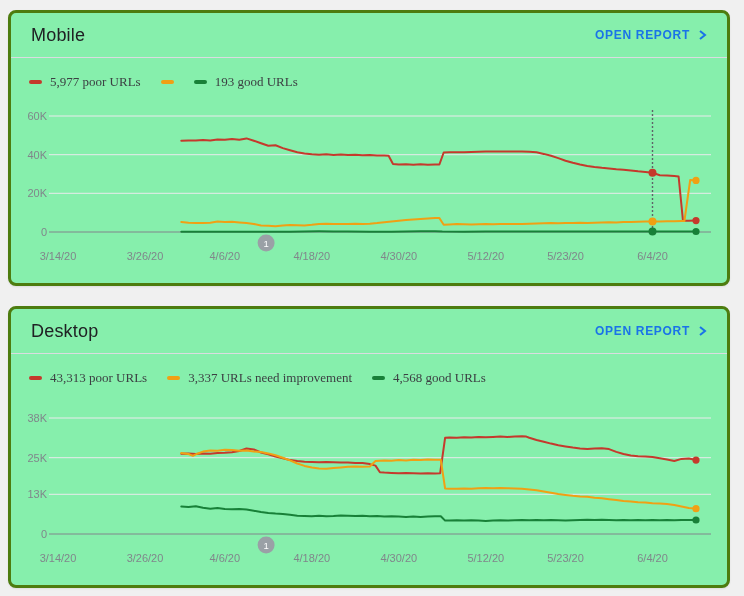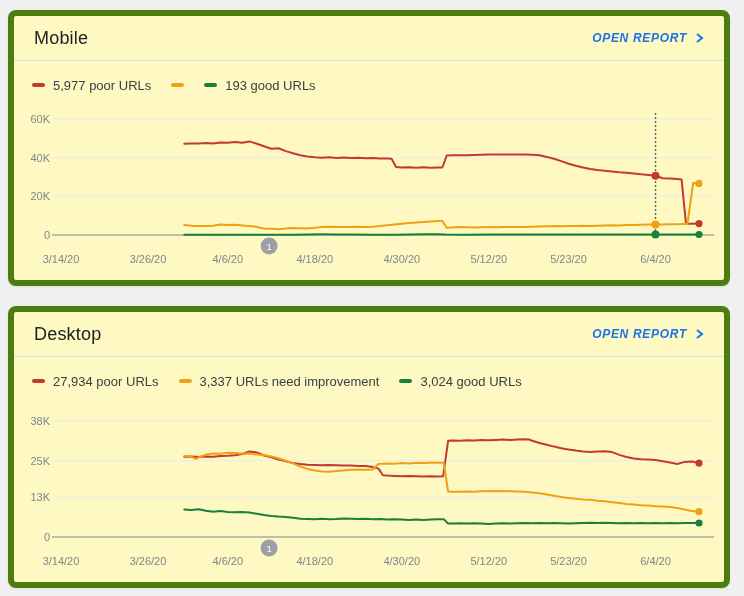--- a/index.html
+++ b/index.html
@@ -2,40 +2,40 @@
 <html><head>
 <meta charset="utf-8">
 <style>
   html,body{margin:0;padding:0;}
   body{
     width:744px;height:596px;position:relative;overflow:hidden;
     background:#f0f0f0;
     font-family:"Liberation Sans", sans-serif;
   }
   .card{
-    position:absolute;left:8px;width:722px;background:#fef9c3;
-    border:6px solid #4d7c0f;border-radius:8px;box-sizing:border-box;
+    position:absolute;left:8px;width:722px;background:#86efac;
+    border:3px solid #4d7c0f;border-radius:8px;box-sizing:border-box;
     box-shadow:0 1px 2px rgba(0,0,0,0.08);
   }
   #card-mobile{top:10px;height:276px;}
   #card-desktop{top:306px;height:282px;text-align:right;}
   .card-header{
     height:44px;display:flex;align-items:center;justify-content:space-between;
     padding:0 20px;border-bottom:1px solid #dadce0;
   }
   .card-title{
     margin:0;font-size:18px;font-weight:400;color:#202124;letter-spacing:0.2px;
   }
   .open-report{
     display:flex;align-items:center;gap:7px;color:#1a73e8;
     font-size:12px;font-weight:bold;letter-spacing:0.7px;cursor:pointer;
-    text-decoration:none;user-select:none;font-style:italic;
+    text-decoration:none;user-select:none;
   }
   .legend{
-    display:flex;align-items:center;gap:20px;margin:16px 0 0 18px;height:16px;
+    display:flex;align-items:center;gap:20px;margin:16px 0 0 18px;height:16px;font-family:Liberation Serif, serif;
   }
   .legend-item{display:flex;align-items:center;gap:8px;font-size:13px;color:#3c4043;}
   .swatch{width:13px;height:4px;border-radius:2px;display:inline-block;}
   svg.chart{position:absolute;left:0;display:block;}
   #card-mobile svg.chart{top:84px;}
   #card-desktop svg.chart{top:90px;}
   svg text{font-family:"Liberation Sans", sans-serif;}
 </style>
 </head>
 <body>
@@ -103,29 +103,29 @@
     <a class="open-report">
       <span>OPEN REPORT</span>
       <svg width="10" height="12" viewBox="0 0 10 12">
         <polyline points="3,2 8,6 3,10" fill="none" stroke="#1a73e8" stroke-width="2"></polyline>
       </svg>
     </a>
   </div>
   <div class="legend">
     <div class="legend-item">
       <span class="swatch" style="background: rgb(197, 57, 44);"></span>
-      <span>27,934 poor URLs</span>
+      <span>43,313 poor URLs</span>
     </div>
     <div class="legend-item">
       <span class="swatch" style="background: rgb(240, 160, 20);"></span>
       <span>3,337 URLs need improvement</span>
     </div>
     <div class="legend-item">
       <span class="swatch" style="background: rgb(24, 128, 56);"></span>
-      <span>3,024 good URLs</span>
+      <span>4,568 good URLs</span>
     </div>
   </div>
   <svg class="chart" width="722" height="190">
       <line x1="38" y1="135.0" x2="700" y2="135.0" stroke="#80868b" stroke-width="1"></line>
       <text x="36" y="139.0" text-anchor="end" fill="#80868b" font-size="11">0</text>
       <line x1="38" y1="95.3" x2="700" y2="95.3" stroke="#e9eaed" stroke-width="1"></line>
       <text x="36" y="99.3" text-anchor="end" fill="#80868b" font-size="11">13K</text>
       <line x1="38" y1="58.7" x2="700" y2="58.7" stroke="#e9eaed" stroke-width="1"></line>
       <text x="36" y="62.7" text-anchor="end" fill="#80868b" font-size="11">25K</text>
       <line x1="38" y1="19.0" x2="700" y2="19.0" stroke="#e9eaed" stroke-width="1"></line>

